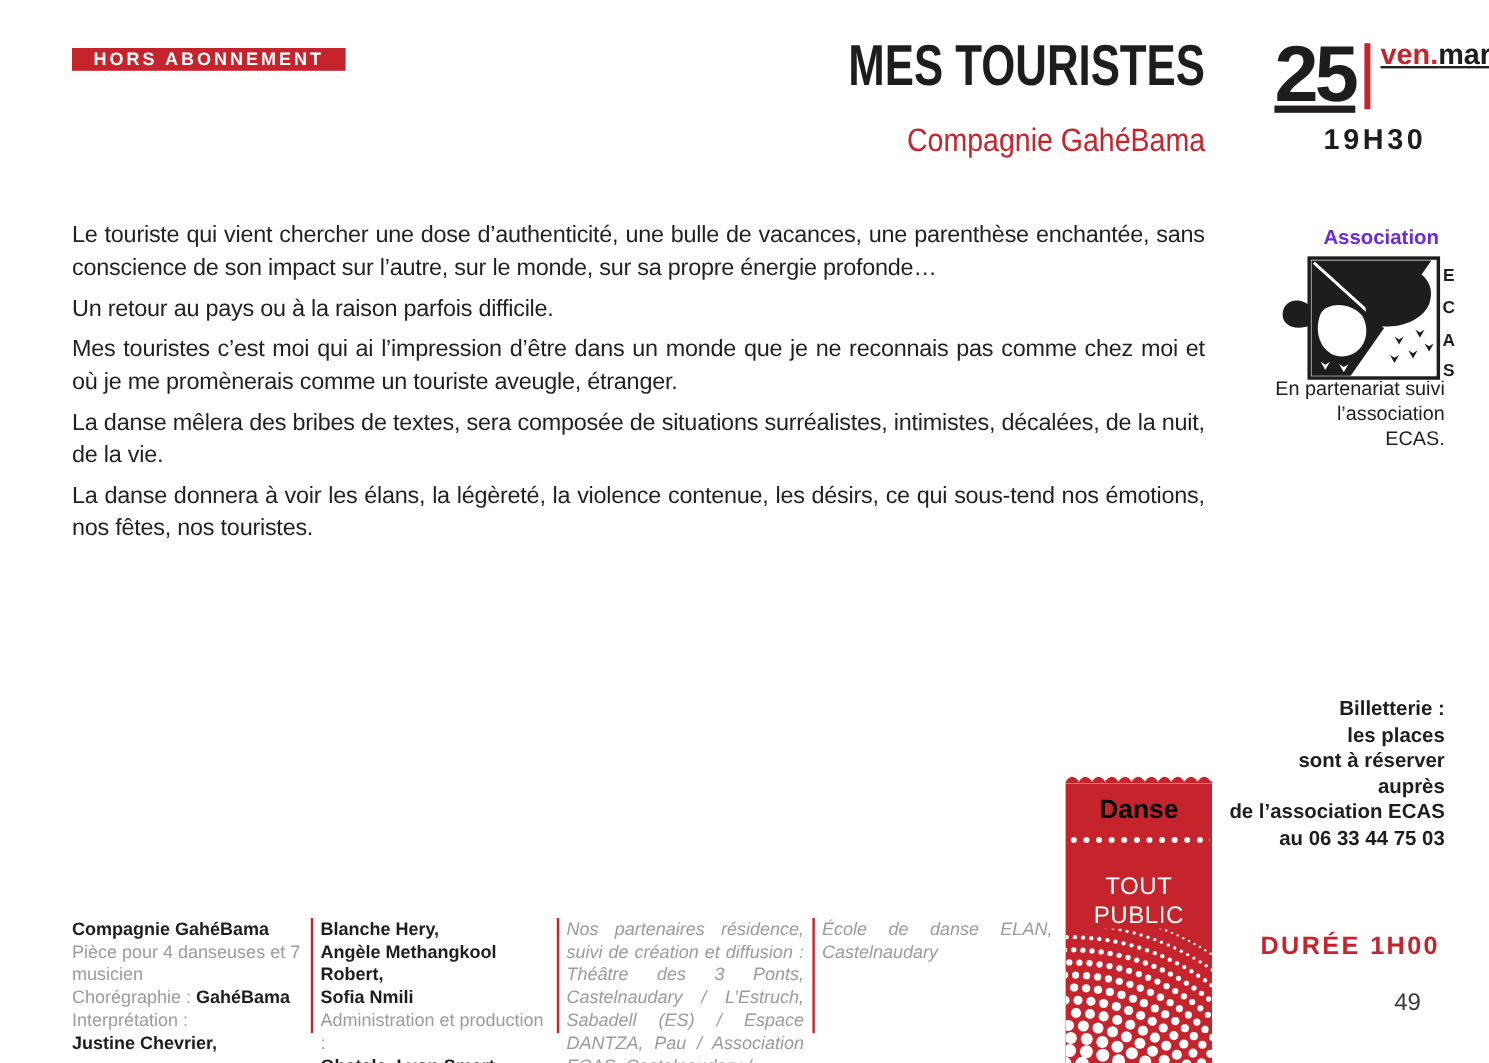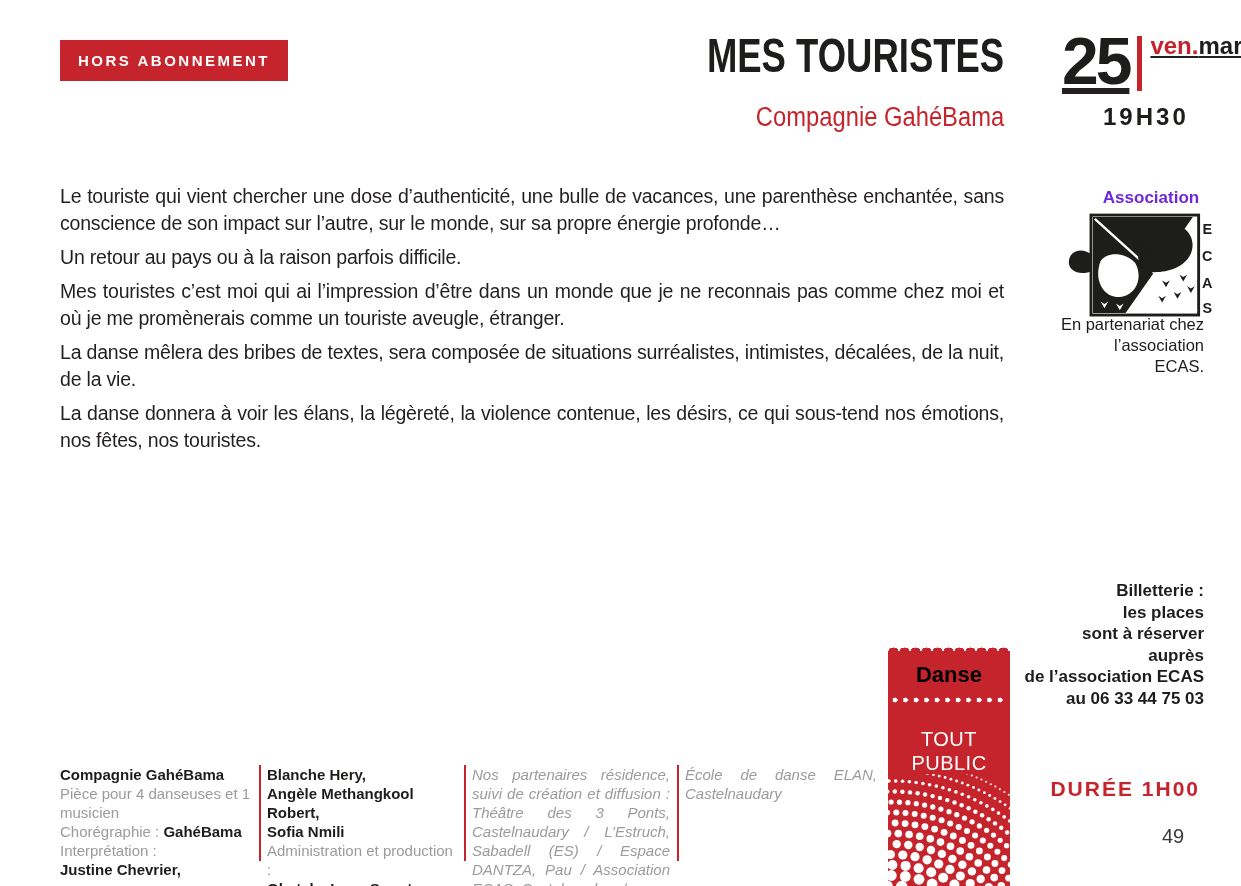--- a/index.html
+++ b/index.html
@@ -2,21 +2,21 @@
 <html lang="fr"><head>
 <meta charset="utf-8">
 <style>
   html,body{margin:0;padding:0;background:#ffffff;}
   .page{
     position:relative;width:1241px;height:886px;background:#ffffff;overflow:hidden;
     font-family:"Liberation Sans", sans-serif;color:#231f20;
   }
   
   .badge{
-    position:absolute;left:60px;top:40px;width:228px;height:41px;
+    position:absolute;left:60px;top:40px;width:228px;height:19px;
     background:var(--accent);color:#fff;display:flex;align-items:center;justify-content:center;
     font-size:15px;font-weight:700;letter-spacing:2.5px;white-space:nowrap;
   }
   .title{
     position:absolute;right:237px;top:28px;font-size:48px;font-weight:700;
     white-space:nowrap;transform:scaleX(.76);transform-origin:100% 0;color:#1d1d1b;letter-spacing:0;
   }
   .subtitle{
     position:absolute;right:237px;top:102px;font-size:27px;color:var(--accent);
     white-space:nowrap;transform:scaleX(.88);transform-origin:100% 0;
@@ -136,21 +136,21 @@
 
       <g font-family="Liberation Sans, sans-serif" font-size="15" font-weight="700" fill="#1d1d1b" text-anchor="middle">
         <text x="147" y="22">E</text>
         <text x="147" y="50">C</text>
         <text x="147" y="78">A</text>
         <text x="147" y="104">S</text>
       </g>
     </svg>
   </div>
   <div class="partner-caption">
-    <div>En partenariat chez</div>
+    <div>En partenariat suivi</div>
     <div>l’association</div>
     <div>ECAS.</div>
   </div>
 
   <div class="billetterie">
     <div>Billetterie :</div>
     <div>les places</div>
     <div>sont à réserver</div>
     <div>auprès</div>
     <div>de l’association ECAS</div>
@@ -320,21 +320,21 @@
           <circle cx="107.4" cy="12.6" r="1.01" fill="#fff"></circle>
           <circle cx="111.9" cy="15.2" r="1.01" fill="#fff"></circle>
           <circle cx="116.4" cy="17.9" r="1.01" fill="#fff"></circle>
           <circle cx="120.8" cy="20.7" r="1.01" fill="#fff"></circle>
         </svg>
     </div>
   </div>
 
   <div class="credit-col col1">
     <p class="b">Compagnie GahéBama</p>
-    <p class="m">Pièce pour 4 danseuses et 1 musicien</p>
+    <p class="m">Pièce pour 4 danseuses et 7 musicien</p>
     <p><span class="m">Chorégraphie : </span><span class="b">GahéBama</span></p>
     <p class="m">Interprétation :</p>
     <p class="b">Justine Chevrier,</p>
   </div>
   <div class="credit-divider div1"></div>
 
   <div class="credit-col col2">
     <p class="b">Blanche Hery,</p>
     <p class="b">Angèle Methangkool Robert,</p>
     <p class="b">Sofia Nmili</p>

